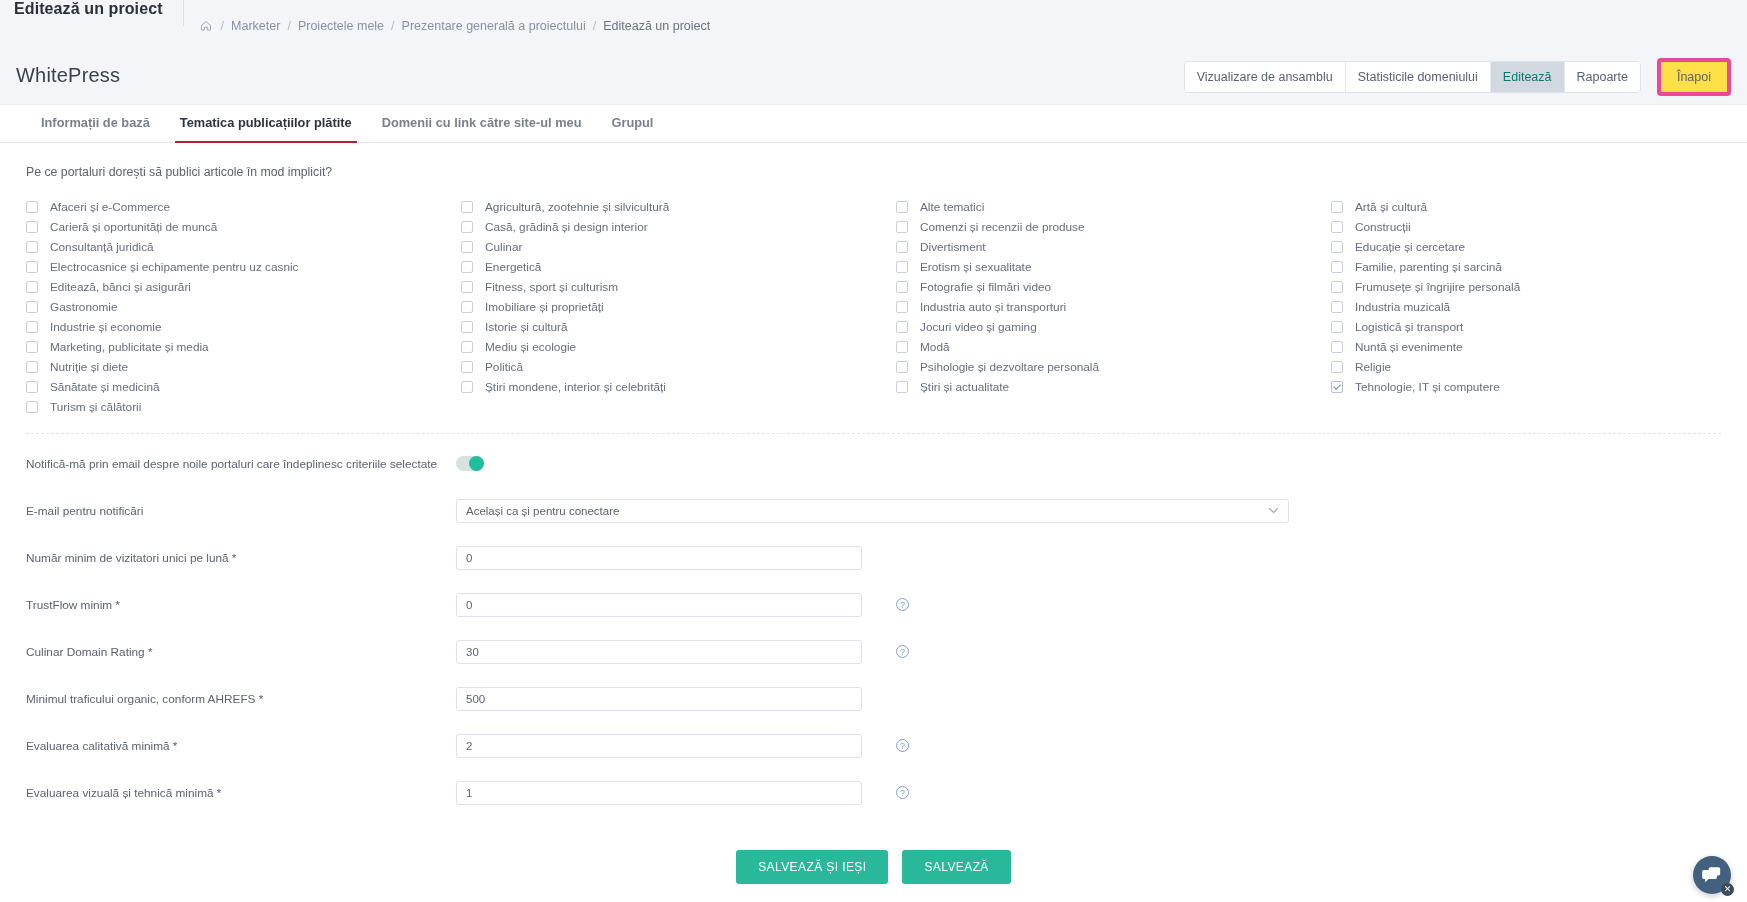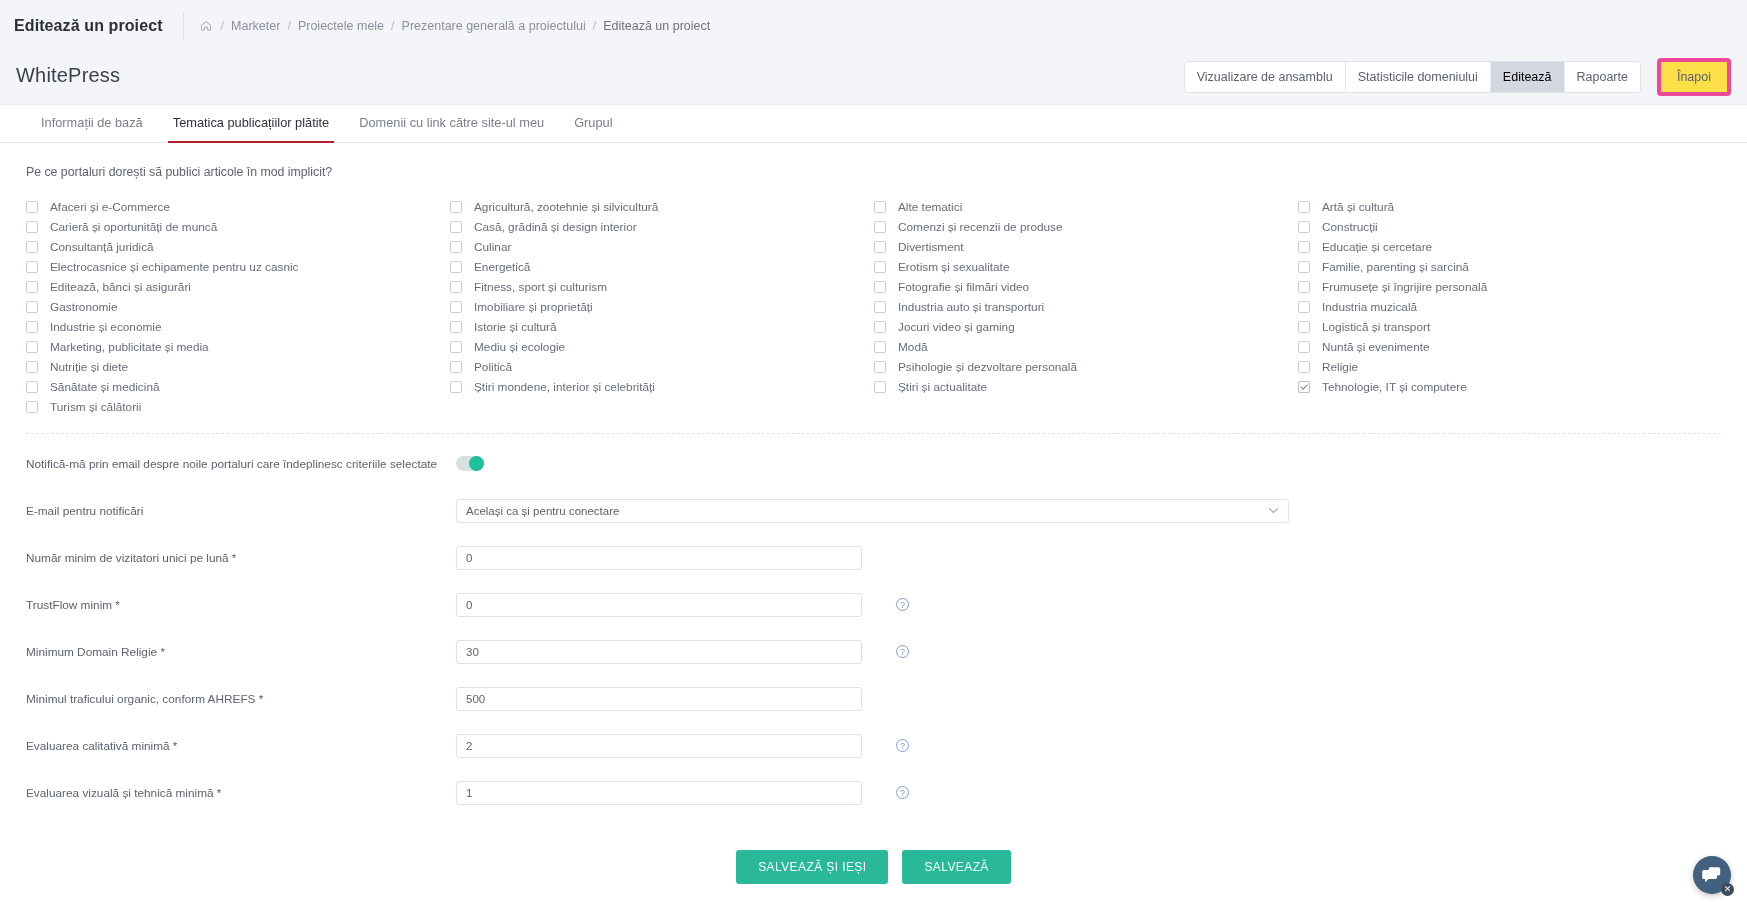--- a/index.html
+++ b/index.html
@@ -10,21 +10,20 @@
     font-family: "Liberation Sans", sans-serif;
     overflow: hidden;
   }
   .page { width: 1747px; height: 902px; position: relative; background:#f4f5f9; }
 
   
   .topbar {
     height: 52px;
     background: #f4f5f9;
     display: flex;
-    align-items: center;
     padding-left: 14px;
   }
   .topbar-title {
     font-size: 16px;
     font-weight: bold;
     color: #2b2f3a;
     padding-right: 20px;
     letter-spacing: .1px;
   }
   .topbar-sep { width:1px; height:26px; background:#dcdfe6; margin-right:16px; }
@@ -64,21 +63,21 @@
   .btn-seg > div {
     padding: 8px 12px;
     font-size: 12.5px;
     color:#5c6170;
     border-right:1px solid #e6e9f0;
     background:#fff;
     white-space:nowrap;
     cursor:pointer;
   }
   .btn-seg > div:last-child { border-right:none; }
-  .btn-seg > div.active { background:#d3d7e0; color:#000000; }
+  .btn-seg > div.active { background:#d3d7e0; color:#0f766e; }
   .btn-single {
     padding: 8px 16px;
     font-size: 12.5px;
     color:#5c6170;
     border:4px solid #ec4899;
     border-radius:4px;
     background:#fde047;
     cursor:pointer;
   }
 
@@ -87,20 +86,21 @@
     background:#fff;
     margin: 6px 0 0 0;
     min-height: 790px;
     border-top:1px solid #eceef3;
   }
   .tabs {
     display:flex;
     border-bottom:1px solid #e6e8ee;
     padding-left: 26px;
     height: 38px;
+    font-weight: bold;
   }
   .tab {
     font-size: 12.8px;
     color:#7a7f8d;
     padding: 0 15px;
     line-height: 36px;
     position:relative;
     cursor:pointer;
     white-space:nowrap;
   }
@@ -114,21 +114,21 @@
     font-size: 12.3px;
     color:#5d6270;
     padding: 22px 0 0 26px;
   }
 
   
   .cbgrid {
     display:grid;
     grid-template-columns: 420px 420px 420px 420px;
     padding: 18px 0 0 26px;
-    column-gap: 4px;
+    column-gap: 15px;
   }
   .cbcol { display:flex; flex-direction:column; }
   .cbrow {
     display:flex; align-items:center;
     height: 20px;
     margin-bottom: 0px;
     cursor:pointer;
   }
   .cbbox {
     width:12px; height:12px;
@@ -494,21 +494,21 @@
         <div class="input">0</div>
       </div>
 
       <div class="frow">
         <div class="flabel">TrustFlow minim *</div>
         <div class="input">0</div>
         <div class="helpicon">?</div>
       </div>
 
       <div class="frow">
-        <div class="flabel">Minimum Domain Religie *</div>
+        <div class="flabel">Culinar Domain Rating *</div>
         <div class="input">30</div>
         <div class="helpicon">?</div>
       </div>
 
       <div class="frow">
         <div class="flabel">Minimul traficului organic, conform AHREFS *</div>
         <div class="input">500</div>
       </div>
 
       <div class="frow">

